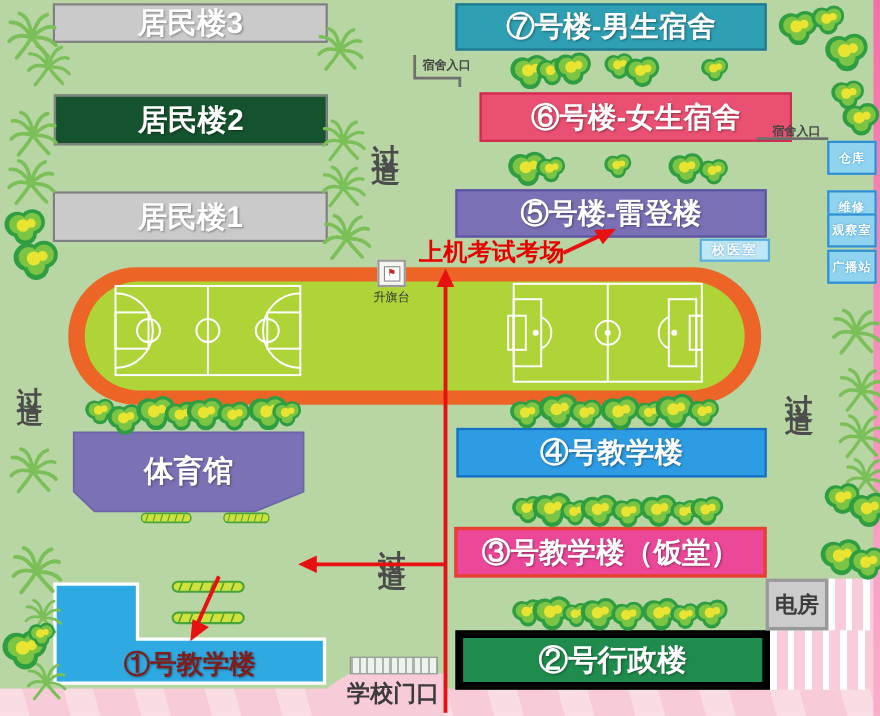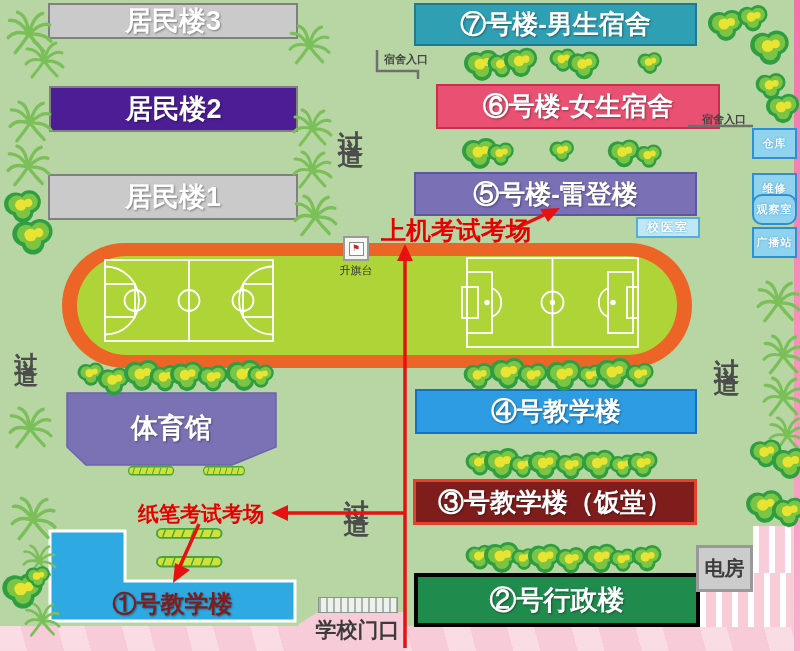--- a/index.html
+++ b/index.html
@@ -17,39 +17,39 @@
   .pink-striped{background:repeating-linear-gradient(90deg,#ffffff 0 6px,#f8cdd9 6px 16px);}
   #pink-br-a{left:753px;top:526px;width:47px;height:101px;}
   #pink-br-b{left:700px;top:573px;width:100px;height:54px;}
   
   #track-outer{left:62px;top:243px;width:630px;height:125px;border-radius:63px;background:#ec6526;}
   #track-inner{left:77px;top:256px;width:600px;height:99px;border-radius:50px;background:#aed438;}
   
   .bld{display:flex;align-items:center;justify-content:center;color:#fff;font-weight:bold;
        text-shadow:1px 1px 2px rgba(0,0,0,.38);box-sizing:border-box;text-align:center;}
   #res3{left:48px;top:3px;width:250px;height:36px;background:#cacaca;border:2.5px solid #808080;font-size:27px;}
-  #res2{left:49px;top:86px;width:249px;height:46px;background:#4c1d95;border:2.5px solid #808080;font-size:27px;}
+  #res2{left:49px;top:86px;width:249px;height:46px;background:#14532d;border:2.5px solid #808080;font-size:27px;}
   #res1{left:48px;top:174px;width:250px;height:46px;background:#cacaca;border:2.5px solid #808080;font-size:27px;}
   #b7{left:414px;top:3px;width:283px;height:43px;background:#2f9fb3;border:2.5px solid #20798f;font-size:26px;}
   #b6{left:436px;top:84px;width:284px;height:45px;background:#ea5071;border:2.5px solid #cf2b4e;font-size:26px;}
   #b5{left:414px;top:172px;width:283px;height:44px;background:#7a70b5;border:2.5px solid #5e56a4;font-size:26px;}
   #b4{left:415px;top:389px;width:282px;height:45px;background:#2d9ce2;border:2.5px solid #176fc1;font-size:26px;}
-  #b3{left:413px;top:479px;width:284px;height:46px;background:#7f1d1d;border:3px solid #e8402f;font-size:26px;}
-  #b2{left:414px;top:573px;width:286px;height:54px;background:#1f8b4d;border:4px solid #000000;font-size:27px;}
+  #b3{left:413px;top:479px;width:284px;height:46px;background:#ec4899;border:3px solid #e8402f;font-size:26px;}
+  #b2{left:414px;top:573px;width:286px;height:54px;background:#1f8b4d;border:7px solid #000000;font-size:27px;}
   #power{left:696px;top:526px;width:57px;height:47px;background:#cccccc;border:3px solid #999;
-         color:#3c3c3c;text-shadow:none;font-size:20px;margin-top:19px;}
+         color:#3c3c3c;text-shadow:none;font-size:20px;}
   #gym-label{left:67px;top:410px;width:209px;text-align:center;color:#fff;font-weight:bold;font-size:27px;
              text-shadow:1px 1px 2px rgba(0,0,0,.38);}
   #b1-label{left:50px;top:588px;width:245px;text-align:center;color:#7f1d1d;font-weight:bold;font-size:24px;
             text-shadow:1px 1px 2px rgba(0,0,0,.38);}
   
   .side-room{left:752px;width:45px;height:31px;background:#90d3ef;border:2px solid #2e8fd2;
     display:flex;align-items:center;justify-content:center;color:#fff;font-weight:bold;font-size:11px;
     box-sizing:border-box;text-shadow:0 0 2px #2e8fd2;letter-spacing:1px;}
-  #room1{top:128px;} #room2{top:161px;margin-top:12px;} #room3{top:194px;border-radius:10px;} #room4{top:227px;}
+  #room1{top:128px;} #room2{top:161px;margin-top:12px;} #room3{top:194px;} #room4{top:227px;}
   #clinic{left:636px;top:217px;width:64px;height:21px;background:#bfe7f6;border:2px solid #55aede;
     display:flex;align-items:center;justify-content:center;color:#fff;font-weight:bold;font-size:12px;
     box-sizing:border-box;text-shadow:0 0 2px #3f9dd6;letter-spacing:2px;}
   
   .passage{writing-mode:vertical-rl;text-orientation:upright;font-weight:bold;color:#4c4c4c;
            font-size:26px;letter-spacing:12px;line-height:1;}
   #passage-top{left:338px;top:110px;}
   #passage-left{left:14px;top:332px;font-size:24px;}
   #passage-right{left:714px;top:338px;}
   #passage-bottom{left:344px;top:479px;}
@@ -63,21 +63,21 @@
             display:flex;align-items:center;justify-content:center;}
   #flag-box .flag{color:#cc2222;font-size:9px;line-height:1;}
   #flag-label{left:336px;top:263px;width:40px;text-align:center;font-size:11px;color:#333;}
   
   #fence{left:318px;top:597px;width:80px;height:16px;border:1px solid #8a948a;box-sizing:border-box;
     background:repeating-linear-gradient(90deg,#aab4aa 0 2px,#eef2ee 2px 7px);}
   #gate-label{left:310px;top:616px;width:95px;text-align:center;font-size:21px;font-weight:bold;color:#3b3b3b;}
   #road-label{left:428px;top:629px;font-size:14px;color:#e01010;margin-top:30px;}
   
   .red-note{color:#e60000;font-weight:bold;}
-  #note-computer{left:381px;top:214px;font-size:25px;}
+  #note-computer{left:381px;top:214px;font-size:22px;}
   #note-paper{left:138px;top:500px;font-size:21px;}
   svg.layer{position:absolute;left:0;top:0;}
 </style>
 </head>
 <body>
 
 <div id="stage">
 
   <div class="abs" id="pink-bottom-band"></div>
   <div class="abs" id="pink-gate"></div>
@@ -277,15 +277,14 @@
       <polygon points="405,244 397,261 413,261" stroke="none"></polygon>
       <line x1="405" y1="513" x2="287" y2="513"></line>
       <polygon points="271,513 288,505 288,521" stroke="none"></polygon>
       <line x1="199" y1="524" x2="180" y2="566"></line>
       <polygon points="173,583 175,563 190,570" stroke="none"></polygon>
       <line x1="512" y1="230" x2="544" y2="215"></line>
       <polygon points="560,208 540,209 548,222" stroke="none"></polygon>
     </g>
   </svg>
   <div class="abs red-note" id="note-computer">上机考试考场</div>
-  <div class="abs red-note" id="note-paper">纸笔考试考场</div>
 
 </div>
 
 </body></html>

